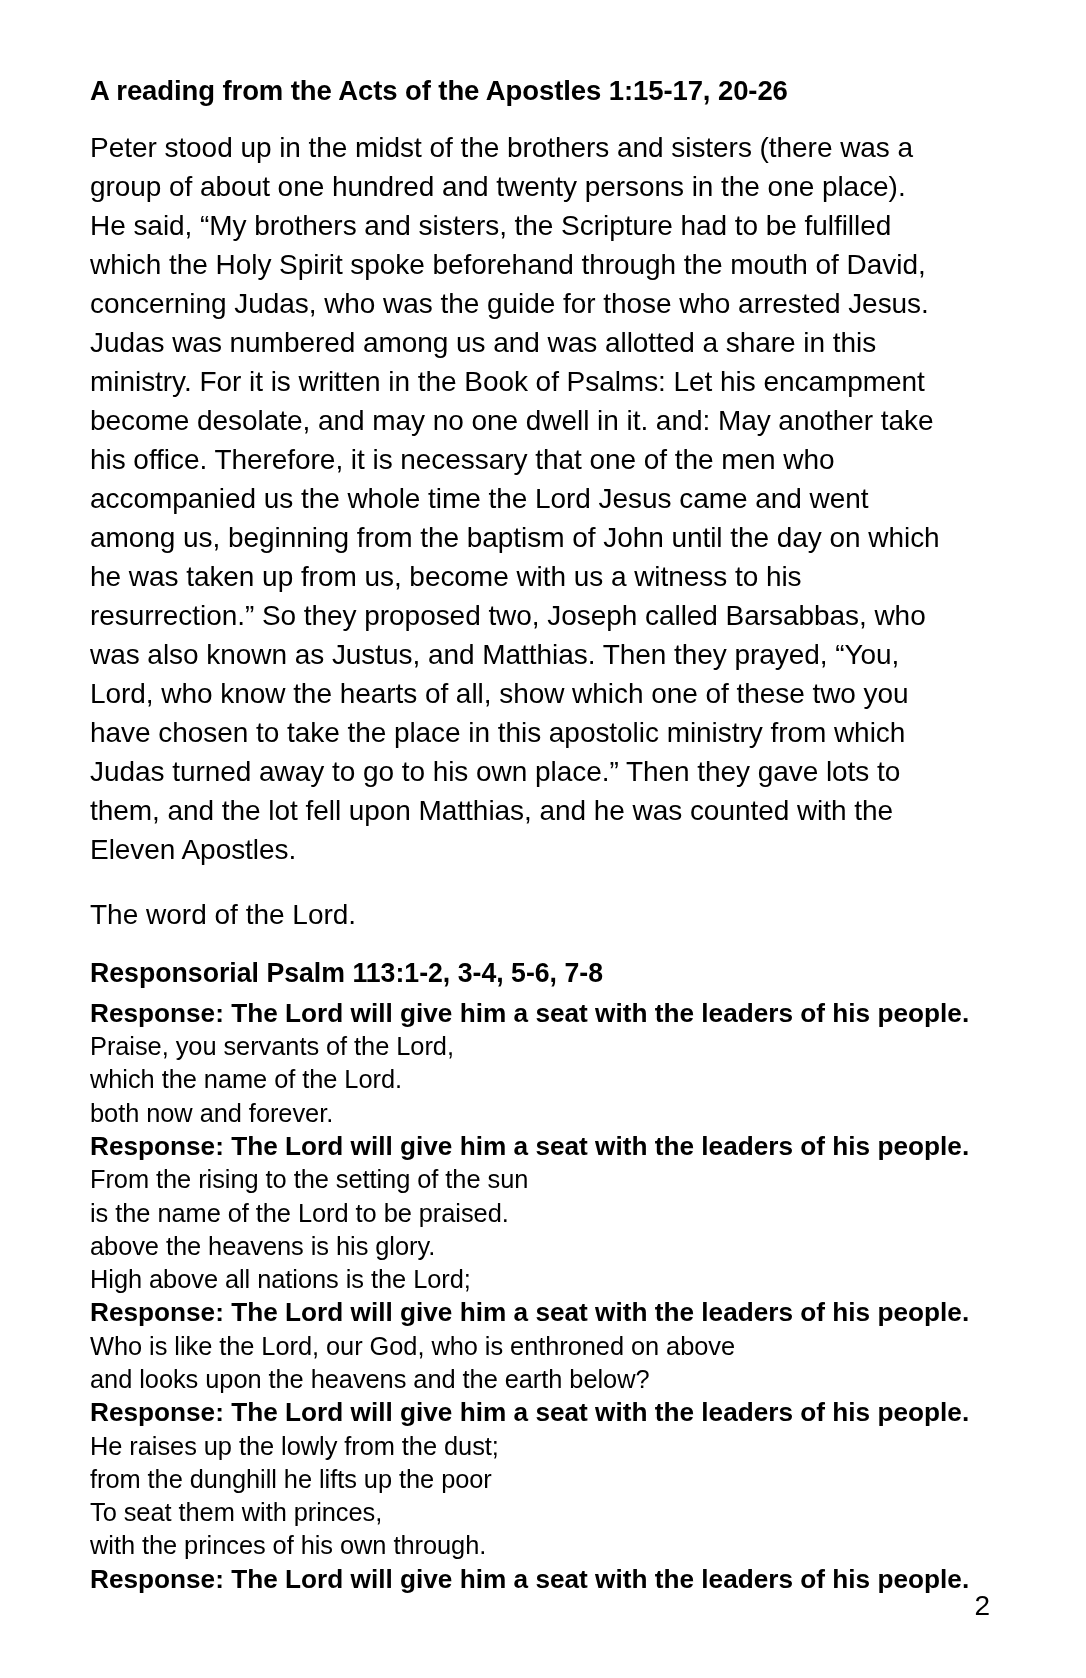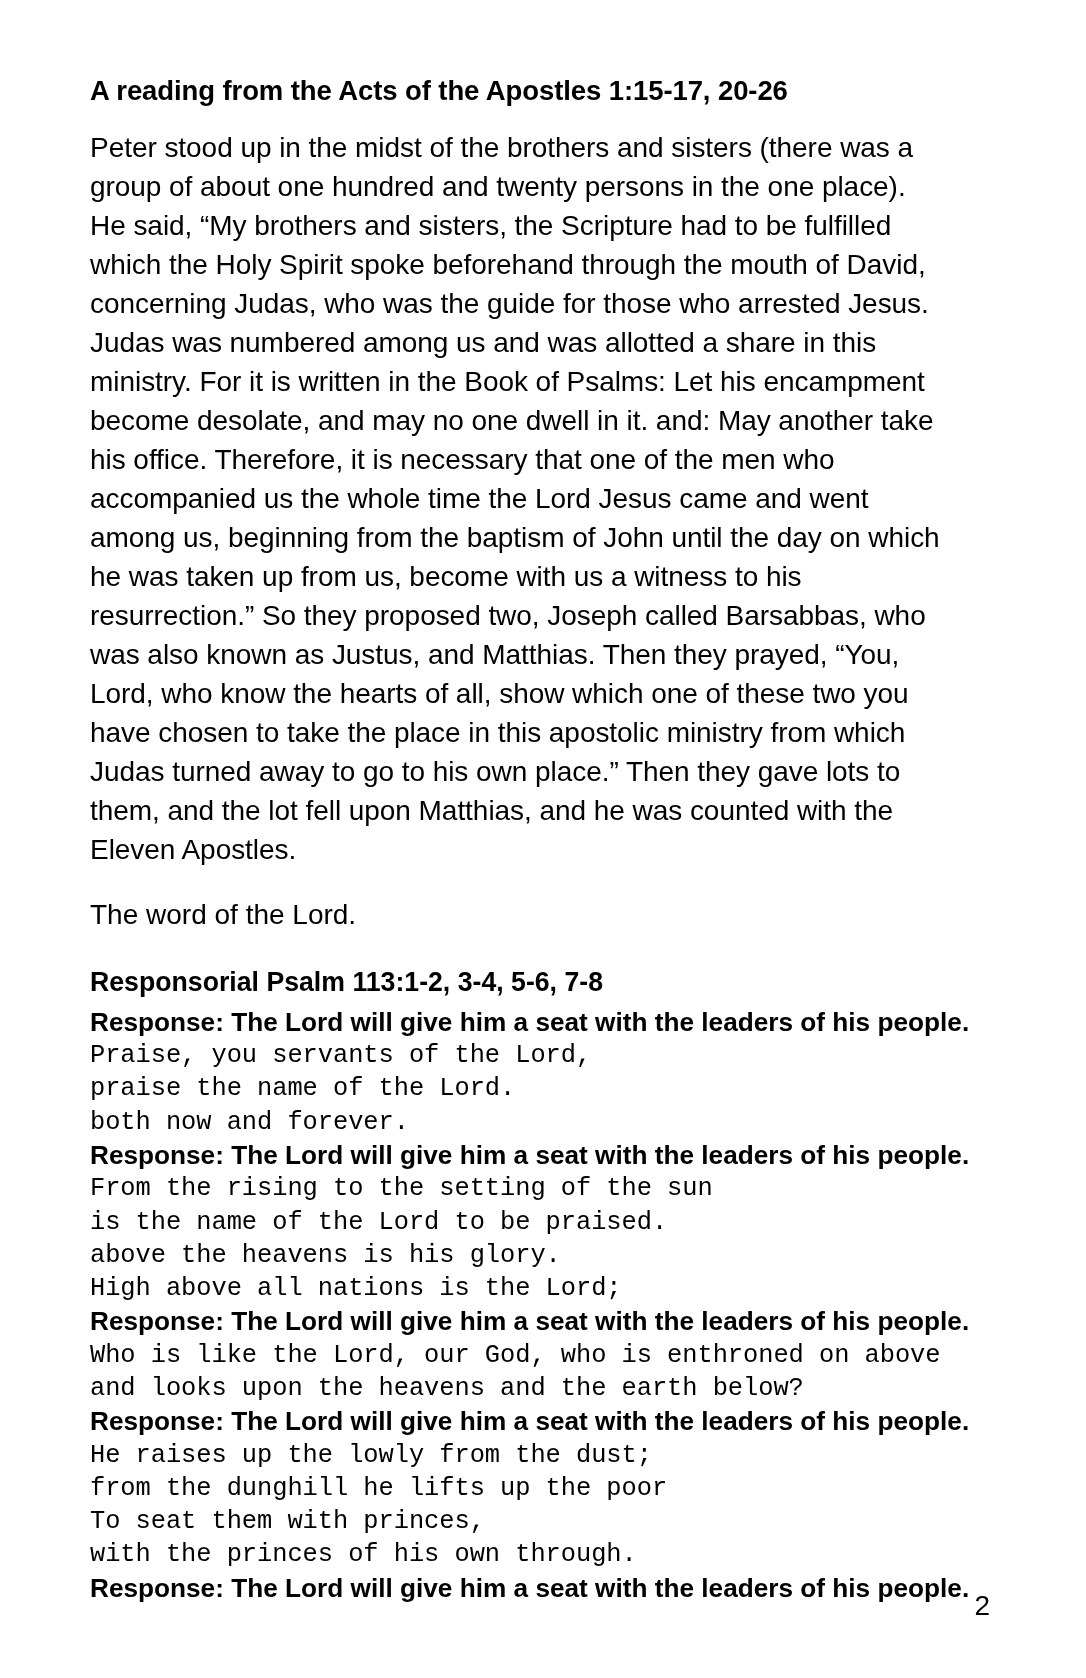--- a/index.html
+++ b/index.html
@@ -43,21 +43,21 @@
     line-height: 39px;
     margin: 0 0 30px 0;
     text-align: left;
     width: 855px;
     letter-spacing: -0.05px;
   }
 
   .word-of-the-lord {
     font-size: 28px;
     line-height: 32.1px;
-    margin: 0 0 34px 0;
+    margin: 0 0 25px 0;
   }
 
   
   .psalm-heading {
     font-size: 27.5px;
     font-weight: bold;
     line-height: 1.2;
     margin: 0 0 8px 0;
     transform: scaleX(0.97);
     transform-origin: left center;
@@ -68,21 +68,20 @@
     font-weight: bold;
     line-height: 33.3px;
     margin: 0;
     white-space: nowrap;
     transform: scaleX(0.985);
     transform-origin: left center;
   }
 
   .psalm-stanza {
     margin: 0;
-    font-family: Liberation Mono, monospace;
   }
 
   .psalm-line {
     font-size: 25.4px;
     font-weight: normal;
     line-height: 33.3px;
     margin: 0;
     white-space: nowrap;
     letter-spacing: -0.05px;
   }
@@ -109,21 +108,21 @@
   <p class="word-of-the-lord">The word of the Lord.</p>
 
   <h2 class="psalm-heading">Responsorial Psalm 113:1-2, 3-4, 5-6, 7-8</h2>
 
   <div class="psalm-body">
 
     <p class="psalm-response">Response: The Lord will give him a seat with the leaders of his people.</p>
 
     <div class="psalm-stanza">
       <p class="psalm-line">Praise, you servants of the Lord,</p>
-      <p class="psalm-line">praise the name of the Lord.</p>
+      <p class="psalm-line">which the name of the Lord.</p>
       <p class="psalm-line">both now and forever.</p>
     </div>
 
     <p class="psalm-response">Response: The Lord will give him a seat with the leaders of his people.</p>
 
     <div class="psalm-stanza">
       <p class="psalm-line">From the rising to the setting of the sun</p>
       <p class="psalm-line">is the name of the Lord to be praised.</p>
       <p class="psalm-line">above the heavens is his glory.</p>
       <p class="psalm-line">High above all nations is the Lord;</p>

